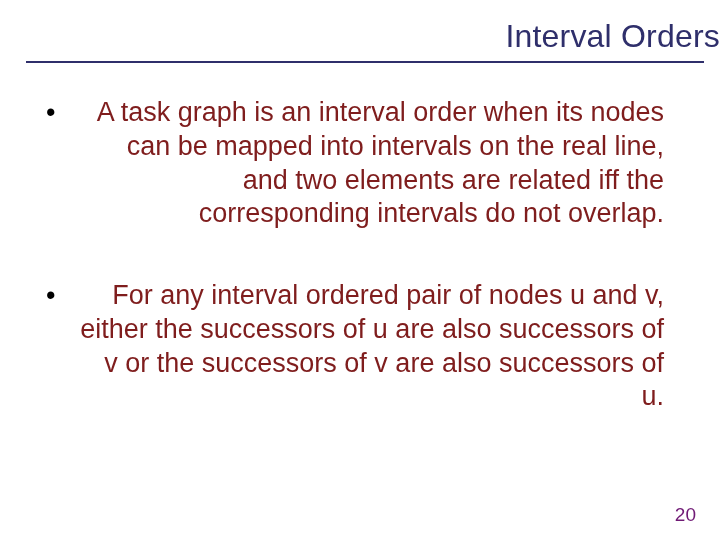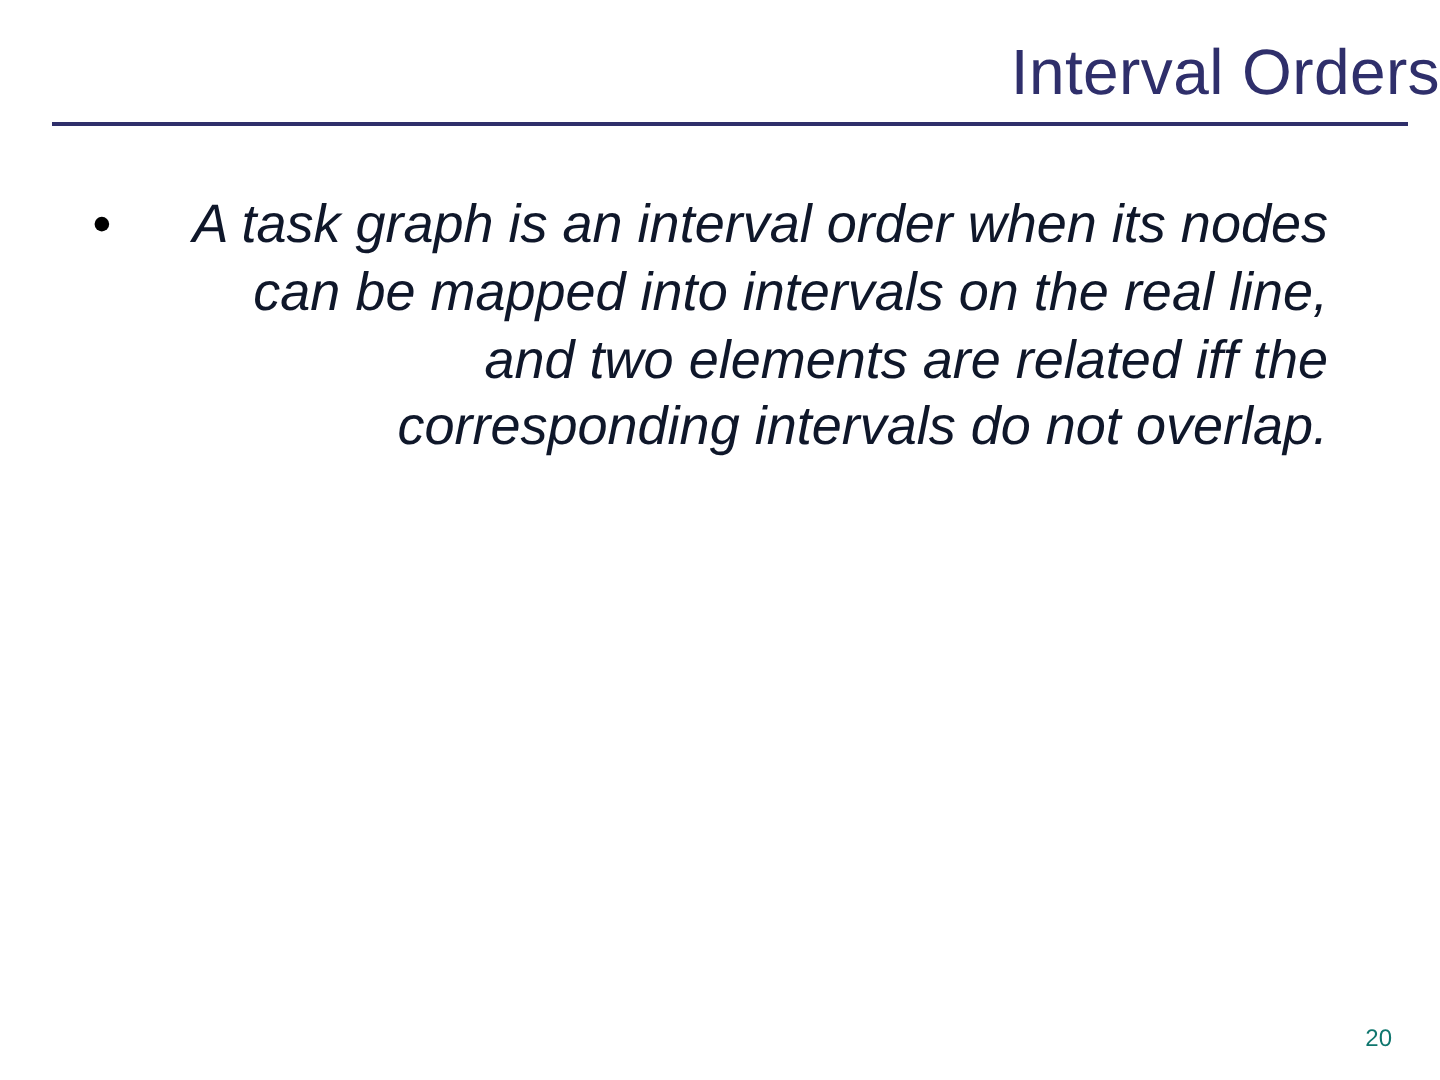--- a/index.html
+++ b/index.html
@@ -35,47 +35,47 @@
     right: 56px;
   }
   ul.bullets {
     list-style: none;
   }
   ul.bullets > li {
     position: relative;
     padding-left: 36px;
     font-size: 27px;
     line-height: 1.25;
-    color: #0f172a;
+    color: #7f1d1d;
     margin-bottom: 48px;
-    font-style: italic;
   }
   ul.bullets > li::before {
     content: "•";
     position: absolute;
     left: 6px;
     top: 0;
     font-size: 27px;
     color: #000;
   }
   .page-num {
     position: absolute;
     right: 24px;
     bottom: 14px;
-    font-size: 12px;
-    color: #0f766e;
+    font-size: 19px;
+    color: #701a75;
   }
 </style>
 </head>
 <body>
 
 <div class="title-wrap">
   <div class="title">Interval Orders</div>
   <hr class="title-rule">
 </div>
 
 <div class="content">
   <ul class="bullets">
     <li>A task graph is an interval order when its nodes can be mapped into intervals on the real line, and two elements are related iff the corresponding intervals do not overlap.</li>
+    <li>For any interval ordered pair of nodes u and v, either the successors of u are also successors of v or the successors of v are also successors of u.</li>
   </ul>
 </div>
 
 <div class="page-num">20</div>
 
 </body></html>

